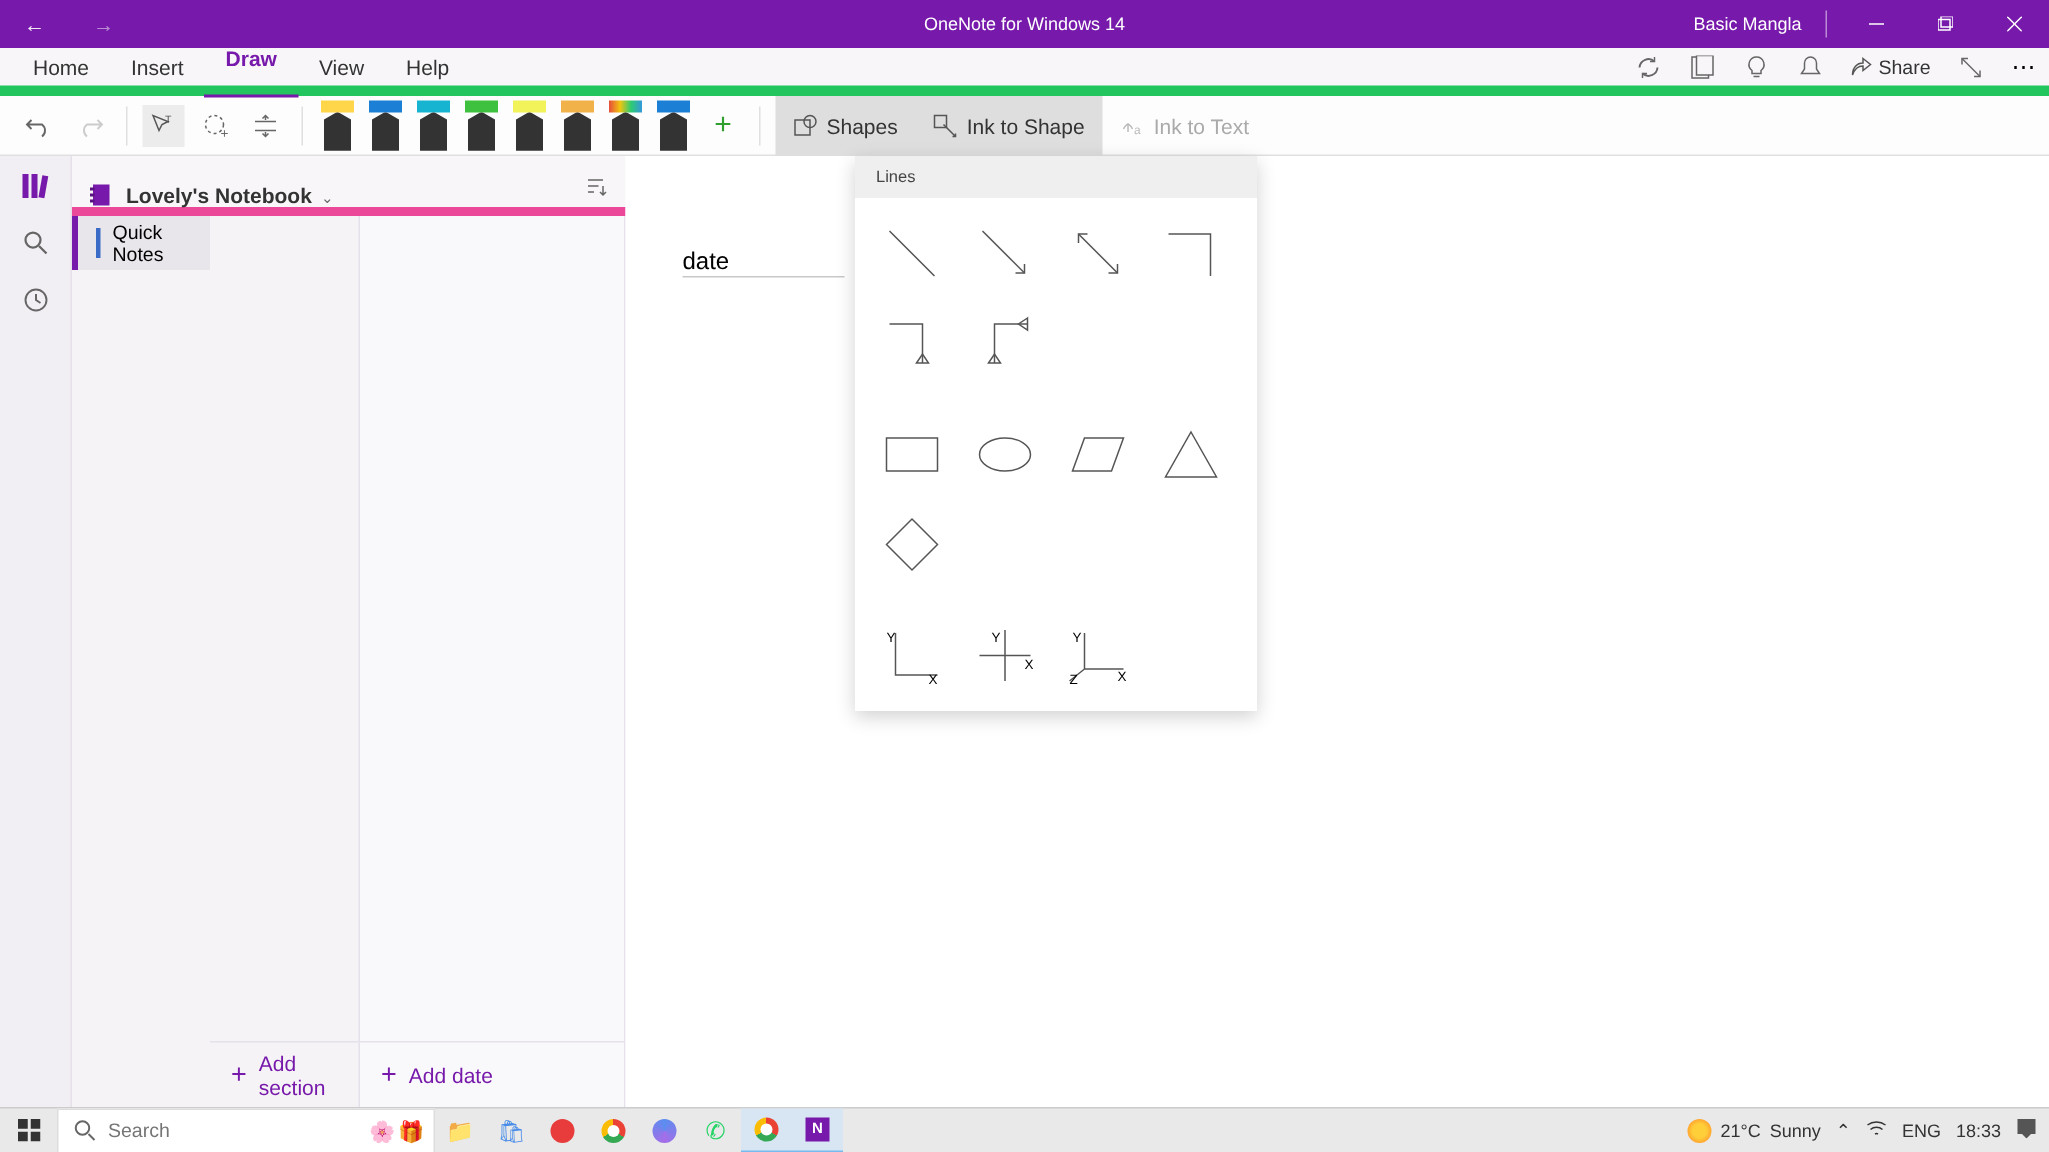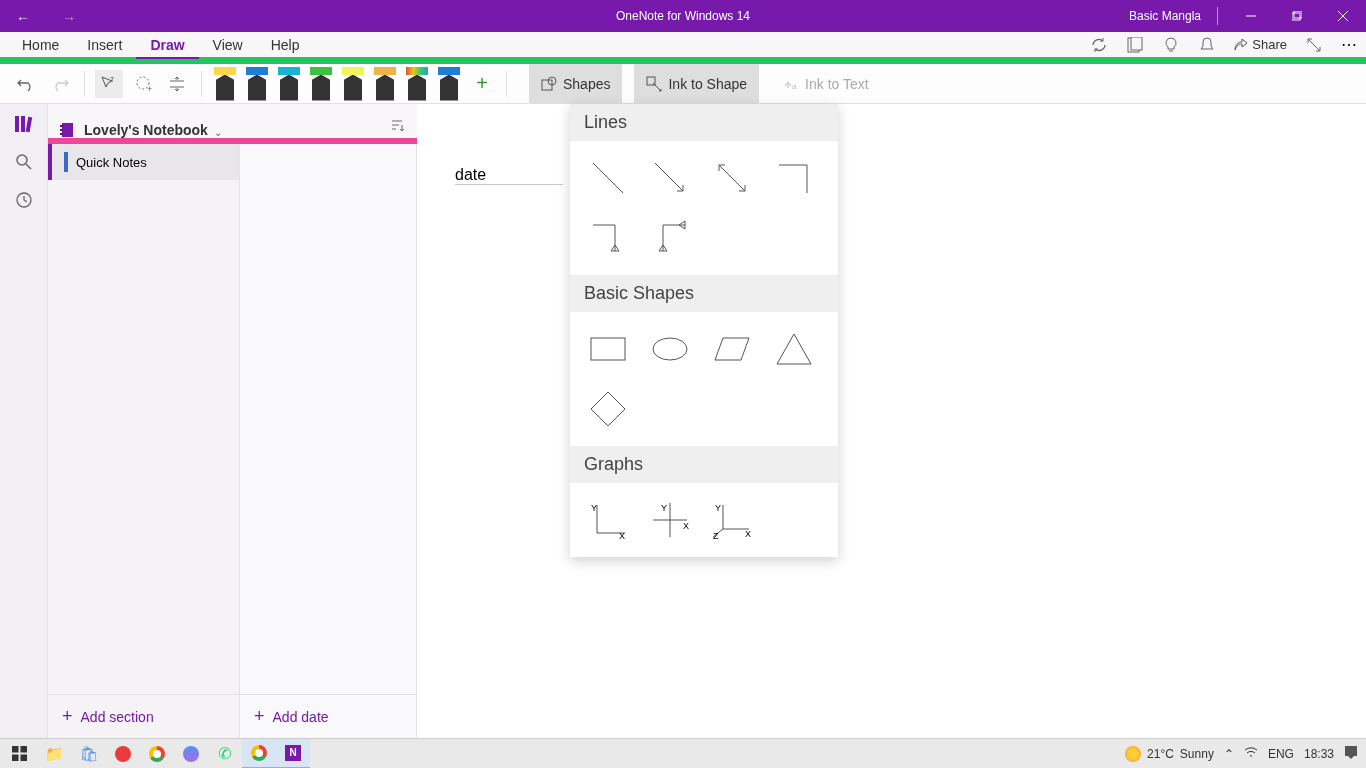--- a/index.html
+++ b/index.html
@@ -10,71 +10,71 @@
 .titlebar .nav-arr { width: 46px; text-align: center; font-size: 14px; opacity: .9; cursor: pointer; }
 .titlebar .nav-arr.fwd { opacity: .5; }
 .titlebar .title { position: absolute; left: 50%; transform: translateX(-50%); }
 .titlebar .user { margin-left: auto; margin-right: 6px; font-size: 12px; }
 .titlebar .vsep { width: 1px; height: 18px; background: rgba(255,255,255,.5); margin: 0 10px; }
 .titlebar .winbtn { width: 46px; height: 32px; display: flex; align-items: center; justify-content: center; cursor: pointer; }
 
 
 .menubar { height: 32px; background: #f8f6f9; display: flex; align-items: center; padding: 0 8px; border-bottom: 7px solid #22c55e; position: relative; }
 .menubar .mitem { padding: 6px 14px; font-size: 14px; cursor: pointer; color: #333; }
-.menubar .mitem.active { color: #7719AA; font-weight: 600; border-bottom: 2px solid #7719AA; padding-bottom: 4px; }
+.menubar .mitem.active { color: #7719AA; font-weight: 600; border-bottom: 2px solid #7719AA; padding-bottom: 16px; }
 .menubar .right { position: absolute; right: 8px; display: flex; align-items: center; gap: 18px; }
 .menubar .right .ic { width: 18px; height: 18px; display: flex; align-items: center; justify-content: center; color: #555; cursor: pointer; font-size: 14px; }
 .share-btn { display: flex; align-items: center; gap: 4px; font-size: 13px; color: #333; cursor: pointer; }
 .dots { font-size: 16px; letter-spacing: 1px; cursor: pointer; }
 
 
 .ribbon { height: 40px; background: #fdfdfd; display: flex; align-items: center; padding: 0 12px; border-bottom: 1px solid #e0e0e0; gap: 6px; }
 .ribbon .rbtn { width: 28px; height: 28px; display: flex; align-items: center; justify-content: center; color: #666; cursor: pointer; font-size: 15px; }
 .ribbon .rbtn.disabled { color: #bbb; cursor: default; }
 .ribbon .rbtn.sel { background: #ececec; }
 .ribbon .sep { width: 1px; height: 26px; background: #e0e0e0; margin: 0 4px; }
 .pens { display: flex; gap: 6px; align-items: center; }
 .pen { width: 26px; height: 34px; cursor: pointer; position: relative; }
 .pen .tip { position: absolute; bottom: 0; left: 4px; right: 4px; height: 26px; background: #333; clip-path: polygon(50% 0, 100% 20%, 100% 100%, 0 100%, 0 20%); }
 .pen .cap { position: absolute; top: 0; left: 2px; right: 2px; height: 8px; }
 .shapegrp { display: flex; align-items: center; height: 40px; }
-.shapebtn { display: flex; align-items: center; gap: 6px; padding: 0 12px; height: 40px; font-size: 14px; color: #333; cursor: pointer; margin-left: 12px; }
+.shapebtn { display: flex; align-items: center; gap: 6px; padding: 0 12px; height: 40px; font-size: 14px; color: #333; cursor: pointer; }
 .shapebtn.active { background: #dedede; }
 .shapebtn.disabled { color: #aaa; cursor: default; }
 .shapebtn .sic { width: 16px; height: 16px; }
 
 
 .content { display: flex; height: calc(100% - 104px - 30px); }
 .rail { width: 48px; background: #f2eff4; border-right: 1px solid #e6e0ea; display: flex; flex-direction: column; align-items: center; padding-top: 10px; gap: 18px; }
 .rail .ric { width: 20px; height: 20px; cursor: pointer; color: #555; display: flex; align-items: center; justify-content: center; }
 .rail .ric.nb { color: #7719AA; }
 .notebook-hdr { height: 40px; background: #f8f6f9; display: flex; align-items: flex-end; padding: 0 12px; border-bottom: 6px solid #ec4899; }
 .notebook-hdr .nbic { width: 16px; height: 16px; margin-right: 8px; }
 .notebook-hdr .nbname { font-size: 14px; font-weight: 600; color: #333; }
 .notebook-hdr .chev { margin-left: 6px; font-size: 10px; color: #666; }
 .notebook-hdr .sort { margin-left: auto; color: #666; cursor: pointer; }
 .panels { display: flex; flex: 0 0 369px; flex-direction: column; }
 .lists { display: flex; flex: 1; min-height: 0; }
-.seclist { width: 192px; background: #f5f3f6; border-right: 1px solid #e6e0ea; display: flex; flex-direction: column; }
+.seclist { width: 192px; background: #f5f3f6; border-right: 1px solid #e6e0ea; display: flex; }
 .pagelist { width: 177px; background: #f9f8fa; border-right: 1px solid #e6e0ea; display: flex; flex-direction: column; }
 .secitem { height: 36px; display: flex; align-items: center; padding: 0 12px; font-size: 13px; cursor: pointer; border-left: 4px solid transparent; }
 .secitem.active { background: #e9e6eb; border-left-color: #7719AA; }
 .secitem .tab { width: 4px; height: 20px; background: #3a6cc7; margin-right: 8px; }
 .pageitem { height: 36px; display: flex; align-items: center; padding: 0 14px; font-size: 13px; cursor: pointer; }
 .pageitem.active { background: #ececee; border-left: 3px solid #7719AA; padding-left: 11px; }
 .addbtn { margin-top: auto; height: 44px; display: flex; align-items: center; padding: 0 14px; color: #7719AA; font-size: 14px; cursor: pointer; gap: 8px; border-top: 1px solid #e6e0ea; }
 .addbtn .plus { font-size: 18px; font-weight: 300; }
 .canvas { flex: 1; background: #fff; position: relative; }
 .dateline { position: absolute; left: 38px; top: 62px; right: 0; }
 .dateline .hr { border-top: 1px solid #c8c8c8; width: 108px; margin-bottom: 4px; }
 .dateline .dt { font-size: 11px; color: #888; margin-left: 50px; }
 
 
 .shapes-dd { position: absolute; left: 570px; top: 104px; width: 268px; background: #fff; box-shadow: 0 4px 12px rgba(0,0,0,.18); z-index: 10; }
-.shapes-dd .grp-hdr { background: #efefef; padding: 8px 14px; font-size: 18px; color: #444; }
+.shapes-dd .grp-hdr { background: #efefef; padding: 8px 14px; font-size: 11px; color: #444; }
 .shapes-dd .grp-body { padding: 14px; display: flex; flex-wrap: wrap; gap: 14px; }
 .shape-sw { width: 48px; height: 46px; display: flex; align-items: center; justify-content: center; cursor: pointer; }
 .shape-sw svg { width: 42px; height: 42px; }
 
 
 .taskbar { position: absolute; bottom: 0; left: 0; right: 0; height: 30px; background: #e9e9e9; display: flex; align-items: center; font-size: 12px; border-top: 1px solid #ccc; }
 .taskbar .start { width: 38px; height: 30px; display: flex; align-items: center; justify-content: center; cursor: pointer; }
 .taskbar .search { flex: 0 0 252px; height: 30px; background: #fff; display: flex; align-items: center; padding: 0 10px; gap: 8px; border: 1px solid #ddd; position: relative; }
 .taskbar .search input { border: none; outline: none; flex: 1; font-size: 13px; background: transparent; }
 .taskbar .search .deco { position: absolute; right: 6px; display: flex; gap: 2px; }
@@ -347,21 +347,20 @@
           <path d="M24 34l4-6 4 6z" fill="none" stroke="#555"></path>
         </svg>
       </div>
     <div class="shape-sw">
         <svg viewBox="0 0 42 42">
           <path d="M36 8H14v26" fill="none" stroke="#555"></path>
           <path d="M10 34l4-6 4 6zM36 4l-6 4 6 4z" fill="none" stroke="#555"></path>
         </svg>
       </div>
   </div>
-  <div class="grp-hdr">Basic Shapes</div>
   <div class="grp-body">
     <div class="shape-sw">
         <svg viewBox="0 0 42 42">
           <rect x="4" y="10" width="34" height="22" fill="none" stroke="#555"></rect>
         </svg>
       </div>
     <div class="shape-sw">
         <svg viewBox="0 0 42 42">
           <ellipse cx="21" cy="21" rx="17" ry="11" fill="none" stroke="#555"></ellipse>
         </svg>
@@ -375,21 +374,20 @@
         <svg viewBox="0 0 42 42">
           <path d="M21 6l17 30H4z" fill="none" stroke="#555"></path>
         </svg>
       </div>
     <div class="shape-sw">
         <svg viewBox="0 0 42 42">
           <path d="M21 4l17 17-17 17L4 21z" fill="none" stroke="#555"></path>
         </svg>
       </div>
   </div>
-  <div class="grp-hdr">Graphs</div>
   <div class="grp-body">
     <div class="shape-sw">
         <svg viewBox="0 0 42 42">
           <path d="M10 6v28h28" fill="none" stroke="#555"></path>
           <text x="4" y="12" font-size="9">Y</text>
           <text x="32" y="40" font-size="9">X</text>
         </svg>
       </div>
     <div class="shape-sw">
         <svg viewBox="0 0 42 42">
@@ -411,20 +409,31 @@
 
 <div class="taskbar">
   <div class="start">
       <svg width="15" height="15" viewBox="0 0 15 15">
         <rect x="0" y="0" width="6.5" height="6.5" fill="#333"></rect>
         <rect x="8.5" y="0" width="6.5" height="6.5" fill="#333"></rect>
         <rect x="0" y="8.5" width="6.5" height="6.5" fill="#333"></rect>
         <rect x="8.5" y="8.5" width="6.5" height="6.5" fill="#333"></rect>
       </svg>
     </div>
+  <div class="search">
+    <svg width="15" height="15" viewBox="0 0 15 15">
+        <circle cx="6" cy="6" r="4.5" fill="none" stroke="#666" stroke-width="1.3"></circle>
+        <line x1="10" y1="10" x2="14" y2="14" stroke="#666" stroke-width="1.3"></line>
+      </svg>
+    <input placeholder="Search" style="">
+    <div class="deco">
+      <span style="font-size:14px">🌸</span>
+        <span style="font-size:14px">🎁</span>
+    </div>
+  </div>
   <div class="tbic">
       <span style="color:#f0b73a">📁</span>
     </div>
   <div class="tbic">
       <span style="color:#4a8de8">🛍</span>
     </div>
   <div class="tbic">
       <span style="width:16px;height:16px;background:#e83c3c;border-radius:50%;display:inline-block"></span>
     </div>
   <div class="tbic">

